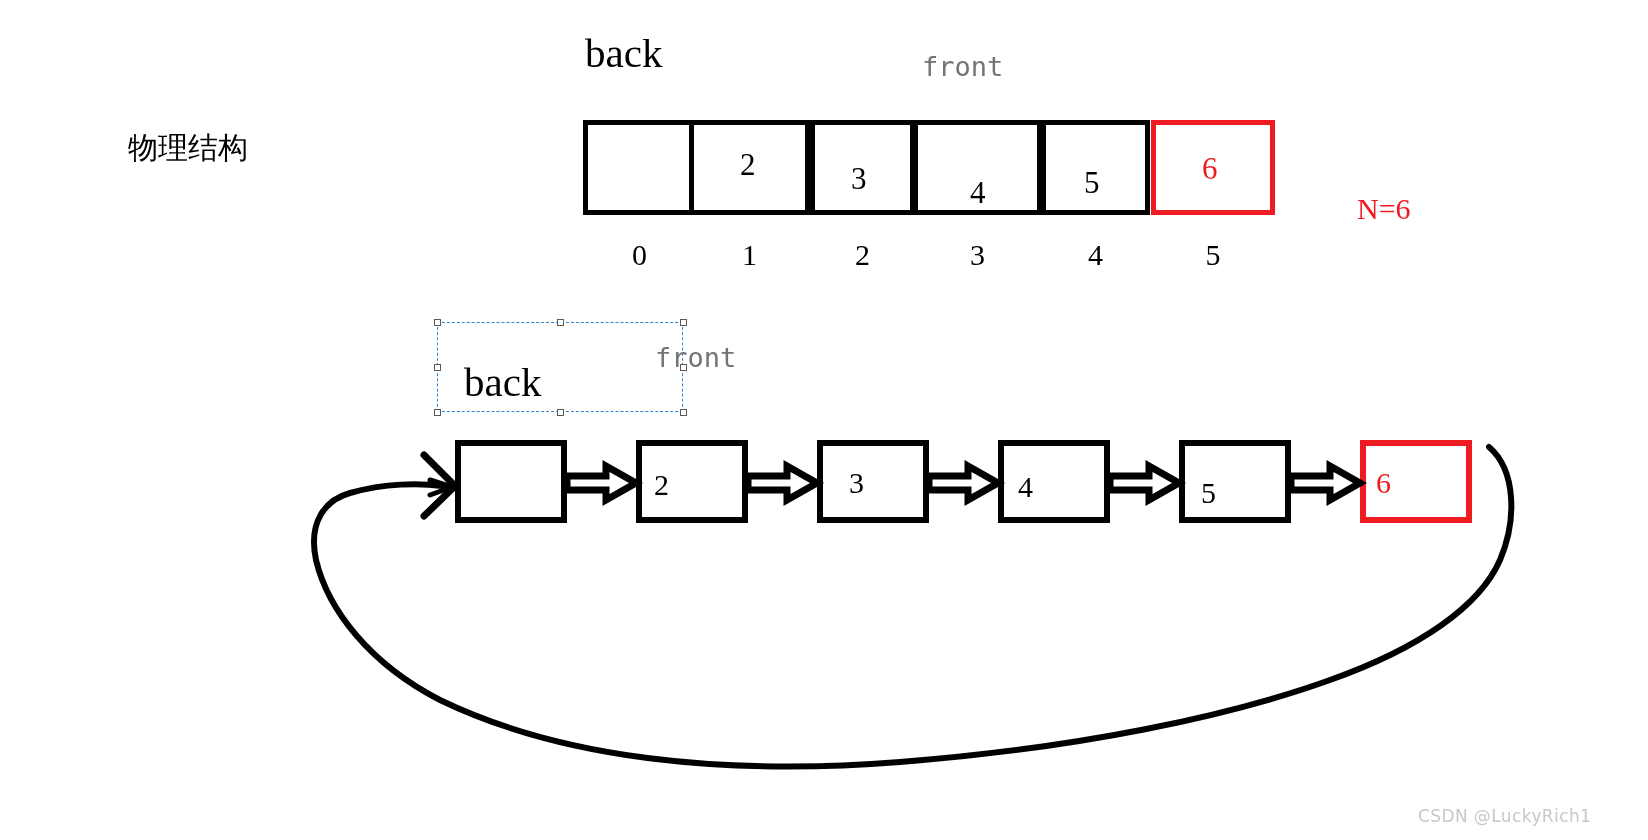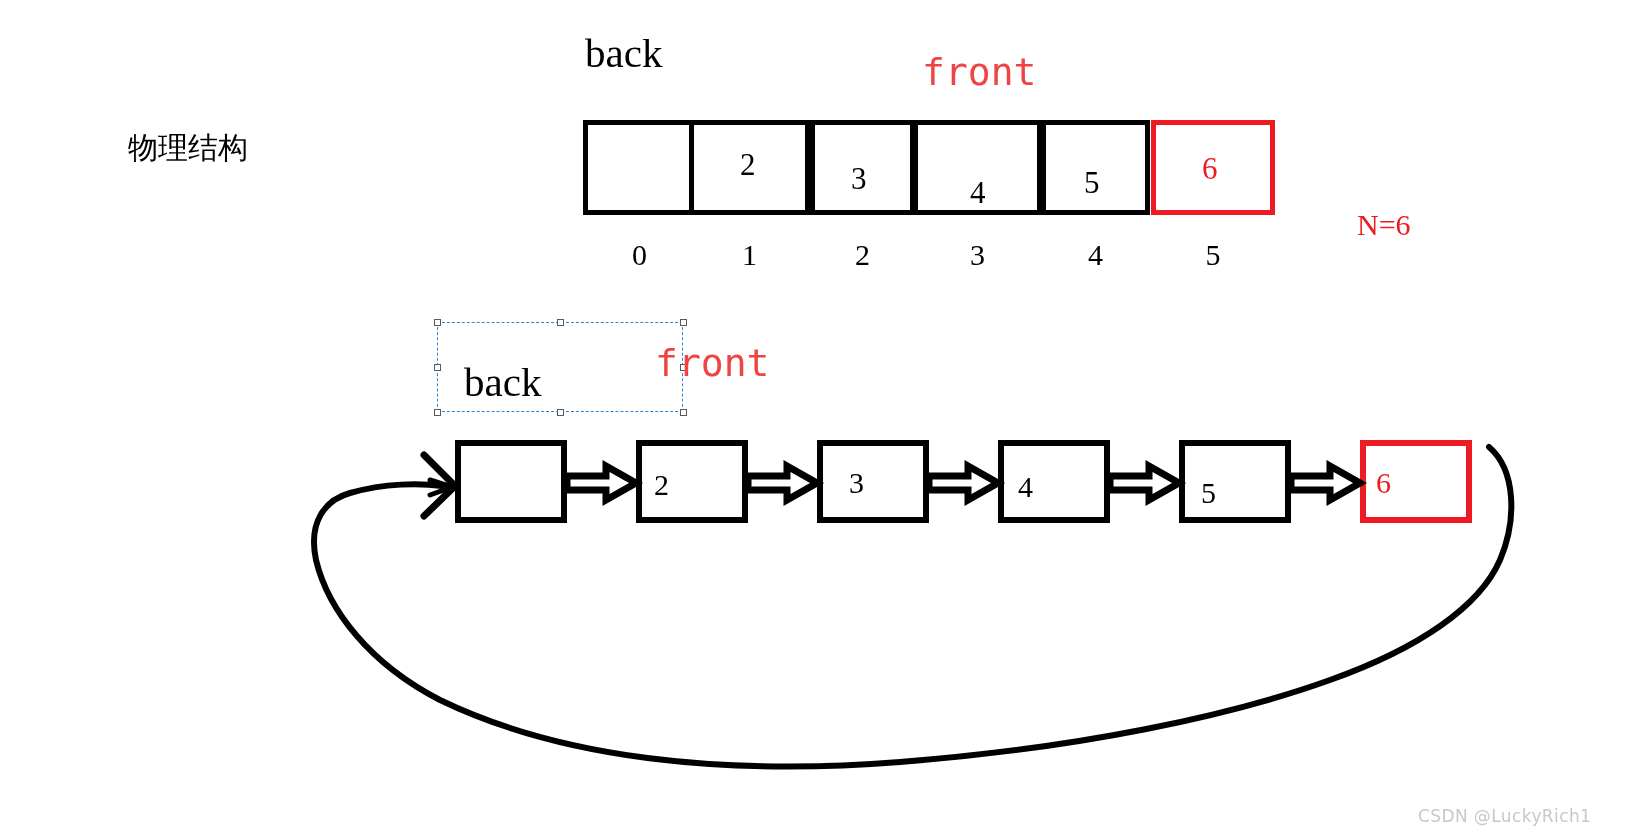--- a/index.html
+++ b/index.html
@@ -26,24 +26,24 @@
   
   .label-serif {
     font-family: "Liberation Serif", "DejaVu Serif", serif;
     font-size: 41px;
     line-height: 1;
     white-space: nowrap;
     color: #000;
   }
   .label-mono {
     font-family: "DejaVu Sans Mono", "Liberation Mono", monospace;
-    font-size: 38px;
-    line-height: 1;
-    white-space: nowrap;
-    color: #ef4444;
+    font-size: 27px;
+    line-height: 1;
+    white-space: nowrap;
+    color: #737373;
   }
   .label-cjk {
     font-family: Liberation Sans, sans-serif;
     font-size: 30px;
     line-height: 1;
     white-space: nowrap;
     color: #000;
   }
   .label-red {
     font-family: "Liberation Serif", "DejaVu Serif", serif;
@@ -156,21 +156,21 @@
       <div class="array-cell" style="left: 1041px; top: 120px; width: 109px; height: 95px;">
         <span class="cell-value" style="left: 38px; top: 42px;">5</span>
       </div>
       <div class="index-label" style="left: 1021px; top: 240px; width: 149px;">4</div>
       <div class="array-cell red" style="left: 1151px; top: 120px; width: 124px; height: 95px;">
         <span class="cell-value red" style="left: 46px; top: 28px;">6</span>
       </div>
       <div class="index-label" style="left: 1131px; top: 240px; width: 164px;">5</div>
     </div>
 
-  <div class="label-red abs" style="left:1357px; top:210px;">N=6</div>
+  <div class="label-red abs" style="left:1357px; top:194px;">N=6</div>
 
   <div id="selection-box" style="left:437px; top:322px; width:246px; height:90px;">
     <div class="sel-handle" style="left:-4px;  top:-4px;"></div>
     <div class="sel-handle" style="left:119px; top:-4px;"></div>
     <div class="sel-handle" style="left:242px; top:-4px;"></div>
     <div class="sel-handle" style="left:-4px;  top:41px;"></div>
     <div class="sel-handle" style="left:242px; top:41px;"></div>
     <div class="sel-handle" style="left:-4px;  top:86px;"></div>
     <div class="sel-handle" style="left:119px; top:86px;"></div>
     <div class="sel-handle" style="left:242px; top:86px;"></div>

